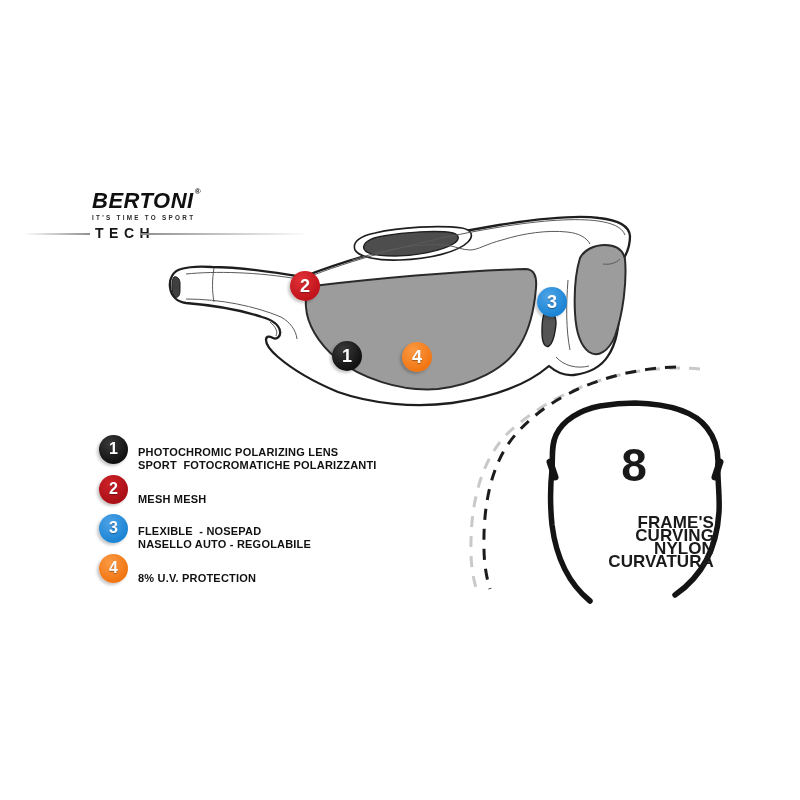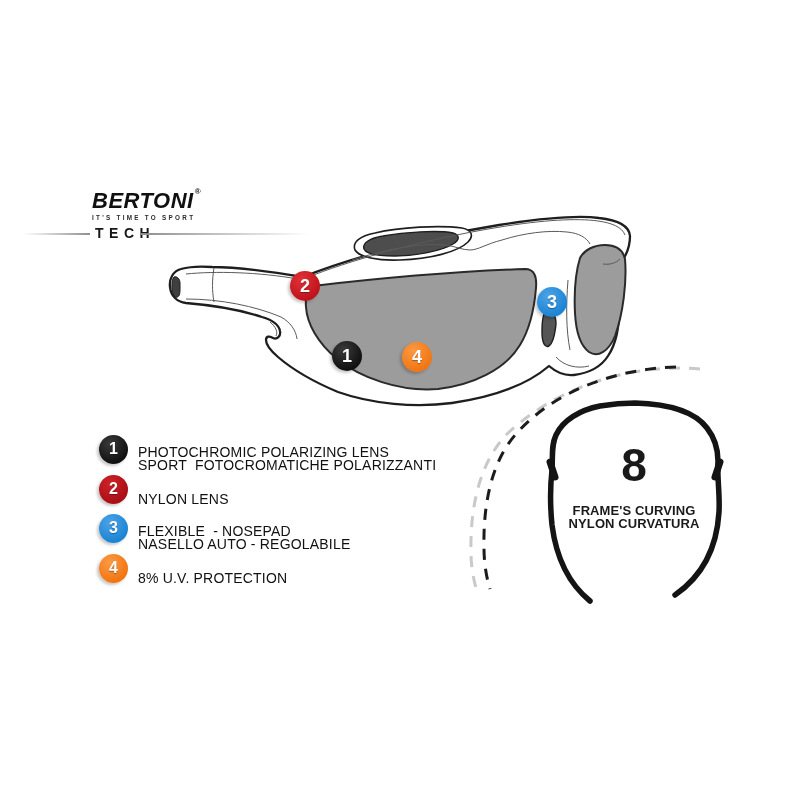--- a/index.html
+++ b/index.html
@@ -60,32 +60,32 @@
   .legend-row-3{top:513px;}
   .legend-row-4{top:553px;}
   .legend-circle{
     width:29px;height:29px;border-radius:50%;flex:0 0 29px;
     display:flex;align-items:center;justify-content:center;
     color:#fff;font-weight:bold;font-size:16px;line-height:1;
     box-shadow:-2px 2px 3px rgba(0,0,0,0.22);
     text-shadow:0 1px 1px rgba(0,0,0,0.35);
   }
   .legend-text{
-    margin-left:10px;font-size:14px;font-weight:normal;color:#111;
+    margin-left:10px;font-size:11px;font-weight:bold;color:#111;
     line-height:13px;letter-spacing:0.2px;white-space:pre;margin-top:20px;
   }
 
   
   .curv-value{
     position:absolute;left:584px;top:442px;width:100px;text-align:center;
     font-size:46px;font-weight:bold;color:#1a1a1a;line-height:1;
   }
   .curv-label{
-    position:absolute;left:554px;top:504px;width:160px;text-align:center;
-    font-size:13px;font-weight:bold;color:#1a1a1a;line-height:13px;letter-spacing:0.1px;
+    position:absolute;left:554px;top:516px;width:160px;text-align:right;
+    font-size:17px;font-weight:bold;color:#1a1a1a;line-height:13px;letter-spacing:0.1px;
   }
 </style>
 </head>
 <body>
 
 <div class="canvas">
 
   <svg class="art" viewBox="0 0 800 800" aria-hidden="true">
 
     <path d="M 181,269 C 173,271 169,279 170,287 C 171,296 177,302 186,303
@@ -162,21 +162,21 @@
   <div class="marker m-red marker-2">2</div>
   <div class="marker m-blue marker-3">3</div>
   <div class="marker m-orange marker-4">4</div>
 
   <div class="legend-row legend-row-1">
     <div class="legend-circle m-black">1</div>
     <div class="legend-text"><div>PHOTOCHROMIC POLARIZING LENS</div><div>SPORT  FOTOCROMATICHE POLARIZZANTI</div></div>
   </div>
   <div class="legend-row legend-row-2">
     <div class="legend-circle m-reddk">2</div>
-    <div class="legend-text"><div>NYLON LENS</div></div>
+    <div class="legend-text"><div>MESH MESH</div></div>
   </div>
   <div class="legend-row legend-row-3">
     <div class="legend-circle m-blue">3</div>
     <div class="legend-text"><div>FLEXIBLE  - NOSEPAD</div><div>NASELLO AUTO - REGOLABILE</div></div>
   </div>
   <div class="legend-row legend-row-4">
     <div class="legend-circle m-orange">4</div>
     <div class="legend-text"><div>8% U.V. PROTECTION</div></div>
   </div>
 

